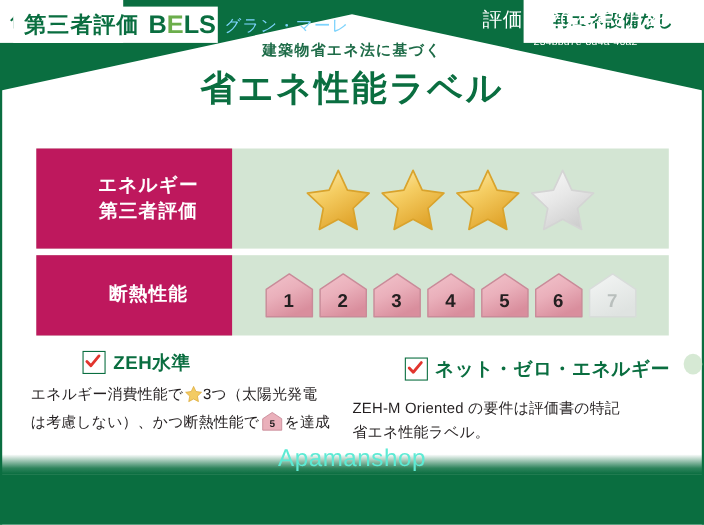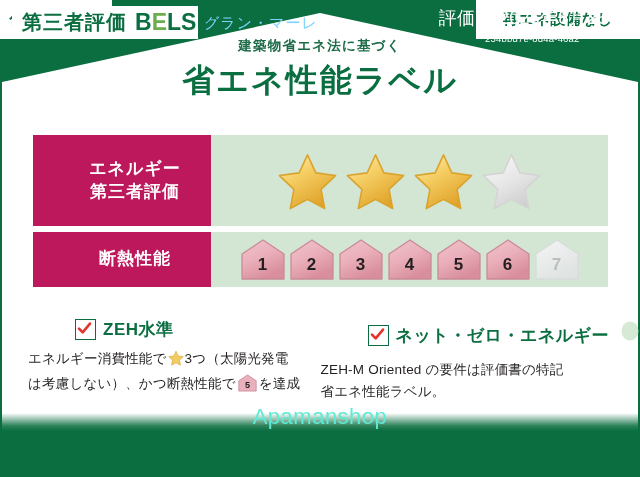--- a/index.html
+++ b/index.html
@@ -94,21 +94,21 @@
     text-align: center;
     padding-left: 26px;
   }
   .row-body {
     flex: 1;
     display: flex;
     align-items: center;
     justify-content: center;
   }
   #row-energy { height: 91px; }
-  #row-insul  { height: 55px; }
+  #row-insul  { height: 73px; }
 
   
   .stars { display: flex; align-items: center; gap: 5px; }
   .star-wrap { width: 63px; height: 60px; }
 
   
   .grades { display: flex; align-items: flex-end; gap: 3px; }
   .grade {
     position: relative;
     width: 46px;

